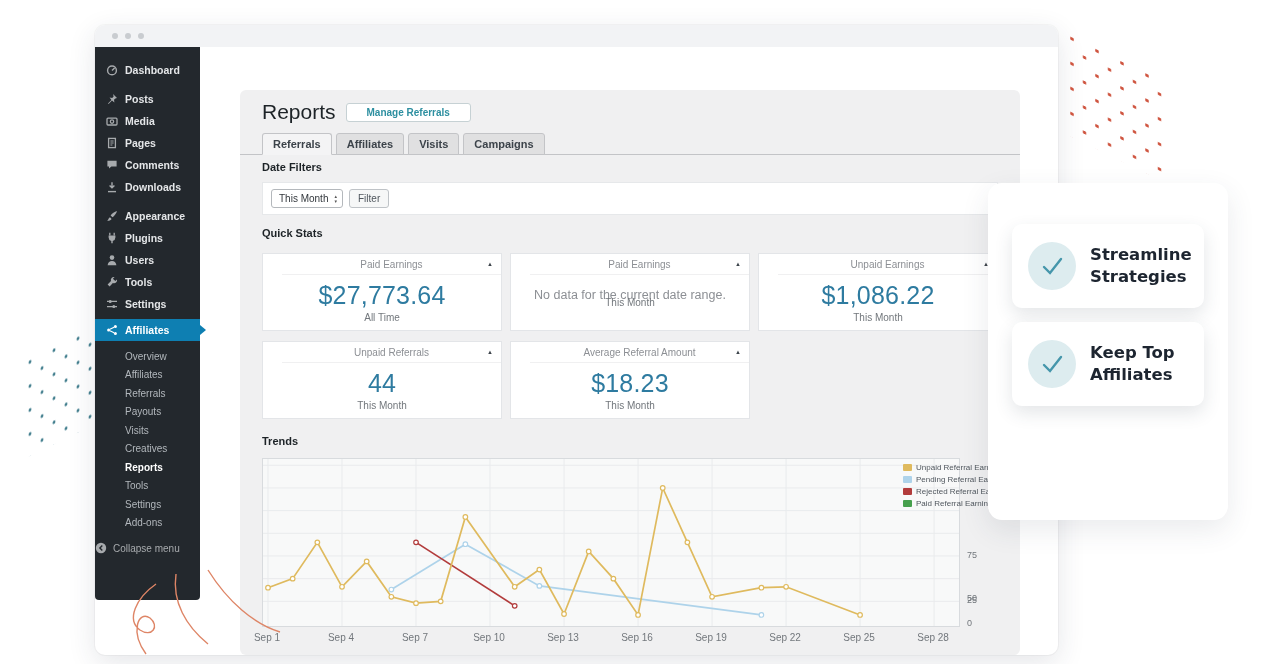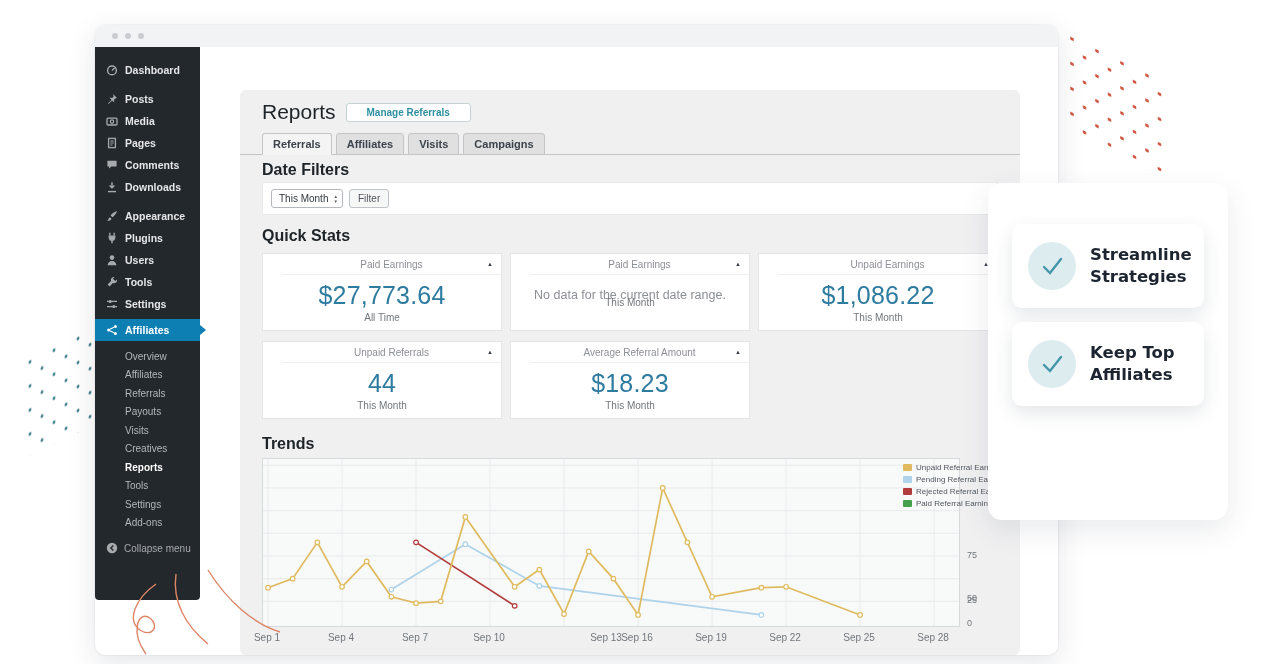--- a/index.html
+++ b/index.html
@@ -37,37 +37,37 @@
   .menu-item.active { background:#0e7fb2; color:#fff; }
   .menu-item.active .icon { color:#fff; }
   .menu-item.active::after { content:''; position:absolute; right:-6px; top:50%; margin-top:-5px;
     border-top:5px solid transparent; border-bottom:5px solid transparent; border-left:6px solid #0e7fb2; }
   .menu-gap { height:7px; } .menu-gap-sm { height:4px; }
   .submenu { padding-top:6px; }
   .submenu-item { height:18.5px; display:flex; align-items:center; padding-left:30px;
     color:#b2b7bc; font-size:10px; cursor:pointer; }
   .submenu-item.active { color:#fff; font-weight:700; }
   .collapse-row { margin-top:6px; height:20px; display:flex; align-items:center; gap:6px;
-    padding-left:11px; color:#a7aaad; font-size:10px; cursor:pointer; }
+    color:#a7aaad; font-size:10px; cursor:pointer; }
   .collapse-row .icon { width:12px; height:12px; display:flex; color:#a7aaad; }
 
   
   .content { position:absolute; left:145px; top:65px; width:780px; height:565px;
     background:#f0f0f1; border-radius:6px; overflow:hidden; }
   .page-head { position:absolute; left:22px; top:10px; display:flex; align-items:center; gap:10px; }
   .page-title { font-size:21px; font-weight:400; color:#1d2327; }
   .manage-btn { font-size:10px; font-weight:700; color:#2d8fa0; background:#fff;
     border:1px solid #c6d1d4; border-radius:3px; padding:3px 20px; cursor:pointer; }
   .tabs { position:absolute; left:0; top:44px; width:100%; height:21px;
     border-bottom:1px solid #c3c4c7; display:flex; align-items:flex-end; padding-left:22px; }
   .tab { font-size:11px; font-weight:700; color:#3c434a; background:#e0e0e1;
     border:1px solid #c3c4c7; border-radius:3px 3px 0 0; padding:4px 10px;
     margin-right:4px; margin-bottom:-1px; cursor:pointer; }
   .tab.active { background:#f4f4f5; border-bottom-color:#f4f4f5; }
-  .sec-head { position:absolute; left:22px; font-size:16px; font-weight:700; color:#1d2327; }
+  .sec-head { position:absolute; left:22px; font-size:11px; font-weight:700; color:#1d2327; }
   .toolbar { position:absolute; left:22px; top:92px; width:736px; height:33px;
     background:#fff; border:1px solid #e6e8ea; display:flex; align-items:center; gap:6px; padding-left:8px; }
   .select { background:#fff; border:1px solid #b4b8bc; border-radius:3px; height:19px;
     display:flex; align-items:center; gap:6px; padding:0 5px 0 7px; font-size:10px; color:#32373c; cursor:pointer; }
   .select .spin { display:flex; flex-direction:column; font-size:5px; line-height:4.5px; color:#555; }
   .filter-btn { background:#f6f7f7; border:1px solid #bfc3c7; border-radius:3px; height:19px;
     font-size:10px; color:#50575e; padding:0 8px; display:flex; align-items:center; cursor:pointer; }
 
   
   .cards-row { position:absolute; left:22px; display:flex; gap:8px; }
@@ -405,21 +405,21 @@
               <span class="legend-swatch" style="background: rgb(70, 160, 77);"></span>
               <span class="legend-label">Paid Referral Earnings</span>
             </div>
         </div>
       </div>
       <div class="x-labels" id="x-labels">
           <span style="left: 5px;">Sep 1</span>
           <span style="left: 79.01px;">Sep 4</span>
           <span style="left: 153.02px;">Sep 7</span>
           <span style="left: 227.03px;">Sep 10</span>
-          <span style="left: 301.04px; margin-left: 43px;">Sep 13</span>
+          <span style="left: 301.04px;">Sep 13</span>
           <span style="left: 375.05px;">Sep 16</span>
           <span style="left: 449.06px;">Sep 19</span>
           <span style="left: 523.07px;">Sep 22</span>
           <span style="left: 597.08px;">Sep 25</span>
           <span style="left: 671.09px;">Sep 28</span>
         </div>
       <div class="y-labels" id="y-labels">
           <span style="top: 160px;">0</span>
           <span style="top: 137.325px;">25</span>
           <span style="top: 114.65px; margin-top: 20px;">50</span>

